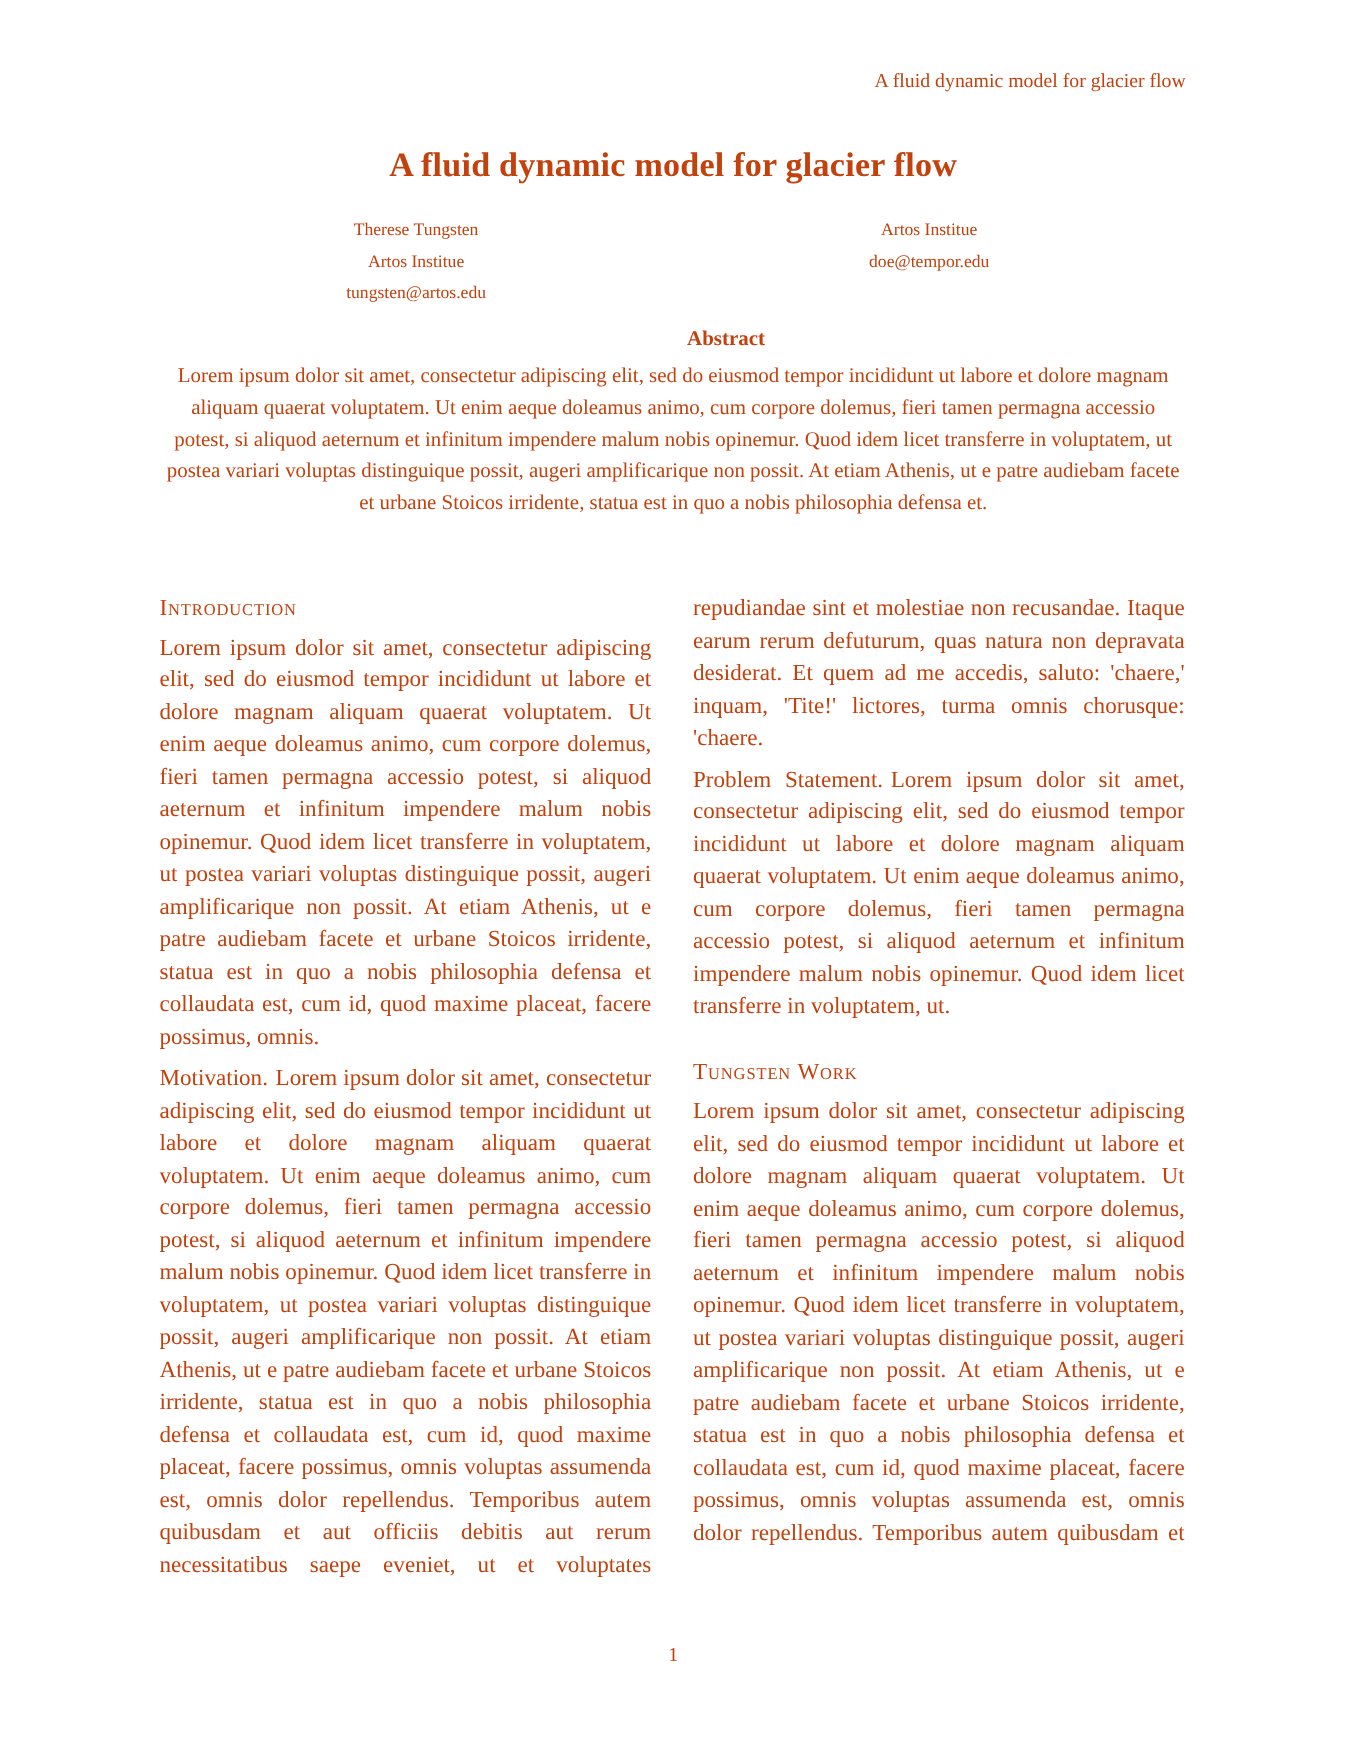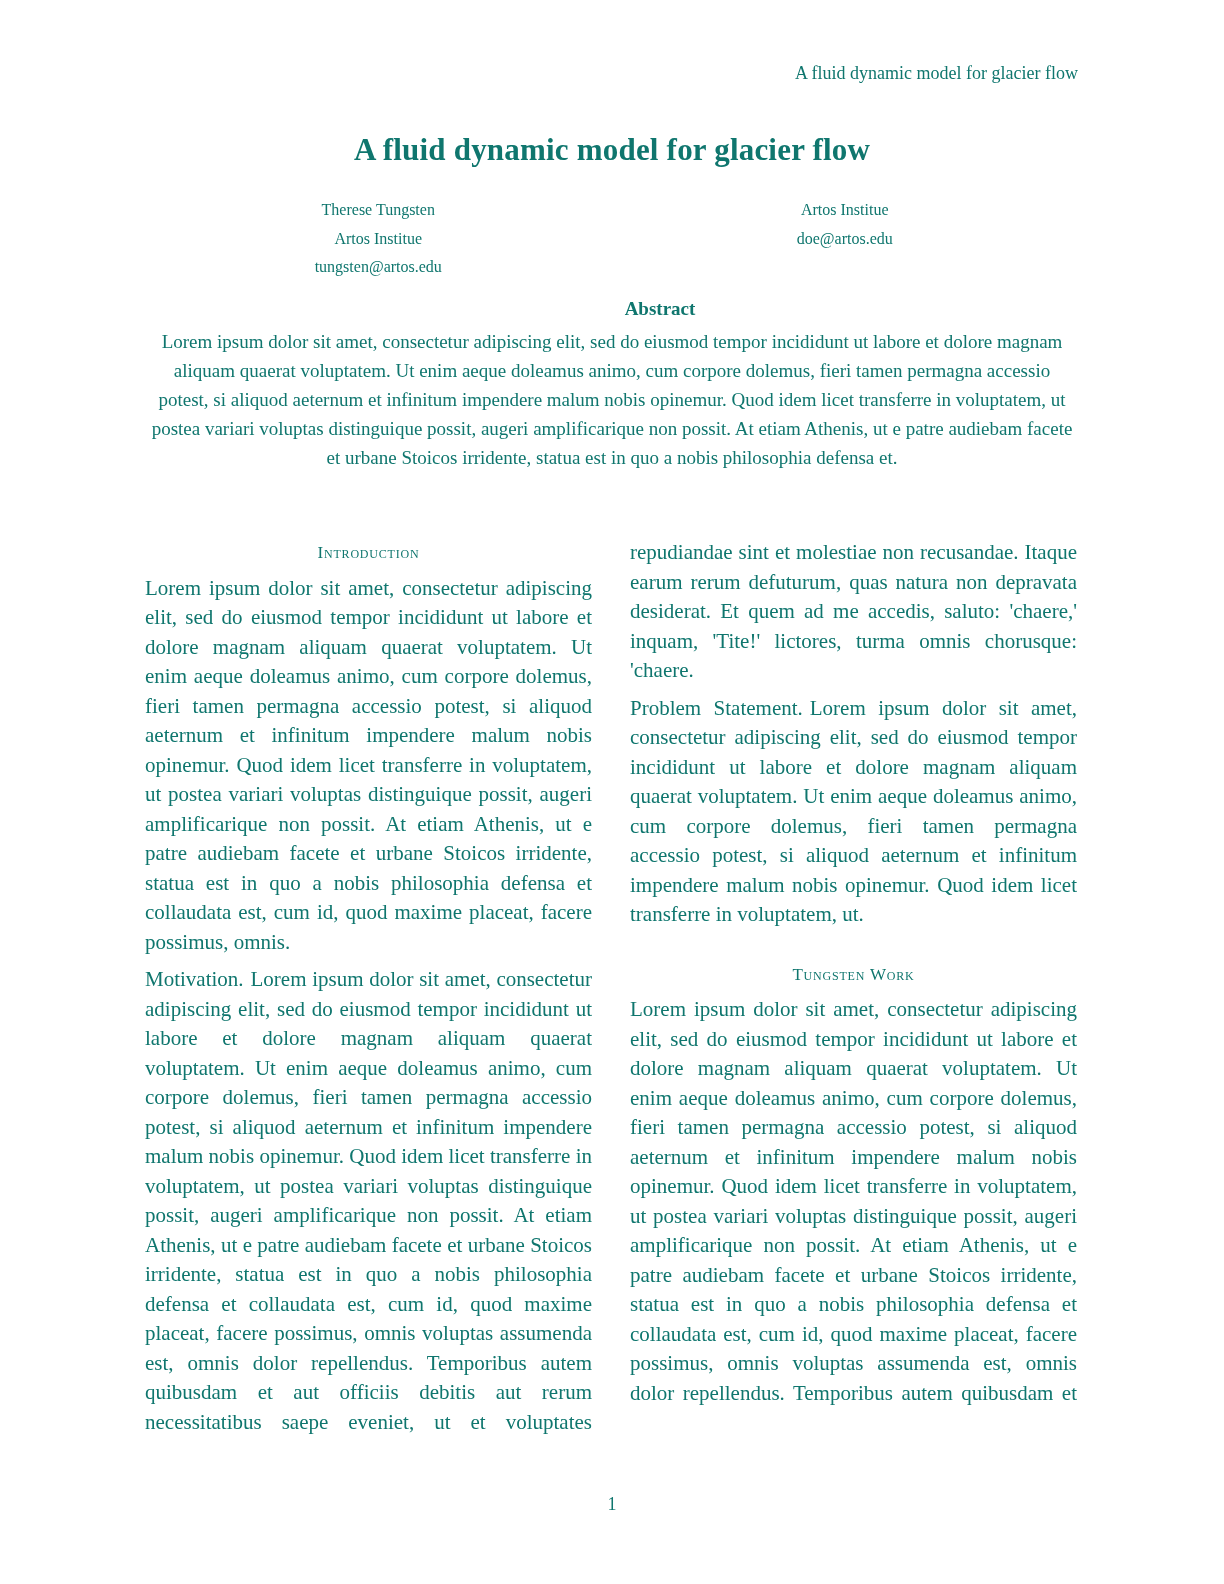--- a/index.html
+++ b/index.html
@@ -5,21 +5,21 @@
   html, body {
     margin: 0;
     padding: 0;
     background: #ffffff;
   }
   .page {
     position: relative;
     width: 1224px;
     height: 1584px;
     background: #ffffff;
-    color: #0f766e;
+    color: #c2410c;
     font-family: "Liberation Serif", serif;
     overflow: hidden;
   }
   .running-header {
     position: absolute;
     top: 61px;
     left: 145px;
     width: 933px;
     text-align: right;
     font-size: 18px;
@@ -78,25 +78,25 @@
     overflow: hidden;
     column-count: 2;
     column-gap: 38px;
     column-fill: auto;
     font-size: 21px;
     line-height: 29.5px;
     text-align: justify;
   }
   .sec-heading {
     margin: 30px 0 6px;
-    font-size: 17px;
+    font-size: 21px;
     font-weight: 400;
     font-variant-caps: small-caps;
     letter-spacing: 0.8px;
-    text-align: center;
+    text-align: left;
   }
   .sec-heading:first-child {
     margin-top: 0;
   }
   .para {
     margin: 0 0 8px;
   }
   .runin {
     margin-right: 0.33em;
   }
@@ -122,21 +122,21 @@
   <h1 class="title">A fluid dynamic model for glacier flow</h1>
 
   <div class="authors">
     <div class="author">
       <div>Therese Tungsten</div>
       <div>Artos Institue</div>
       <div>tungsten@artos.edu</div>
     </div>
     <div class="author">
       <div>Artos Institue</div>
-      <div>doe@artos.edu</div>
+      <div>doe@tempor.edu</div>
     </div>
   </div>
 
   <div class="abstract-heading">Abstract</div>
 
   <div class="abstract-text">Lorem ipsum dolor sit amet, consectetur adipiscing elit, sed do eiusmod tempor incididunt ut labore et dolore magnam aliquam quaerat voluptatem. Ut enim aeque doleamus animo, cum corpore dolemus, fieri tamen permagna accessio potest, si aliquod aeternum et infinitum impendere malum nobis opinemur. Quod idem licet transferre in voluptatem, ut postea variari voluptas distinguique possit, augeri amplificarique non possit. At etiam Athenis, ut e patre audiebam facete et urbane Stoicos irridente, statua est in quo a nobis philosophia defensa et.</div>
 
   <div class="page-body">
 
     <h2 class="sec-heading">Introduction</h2>

